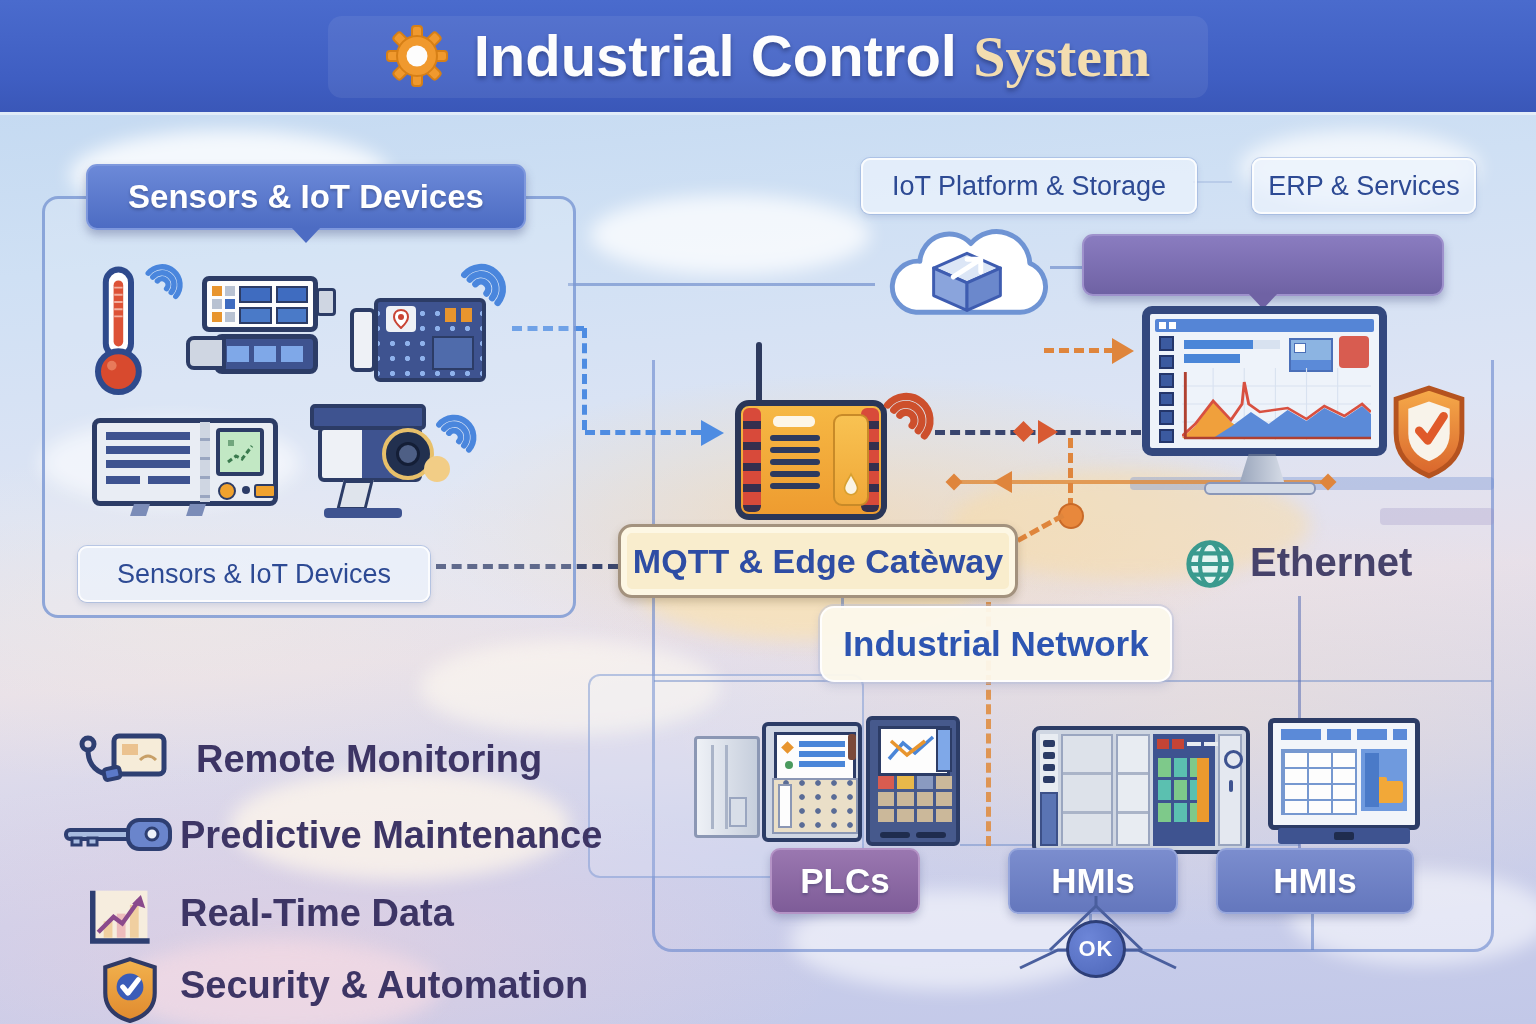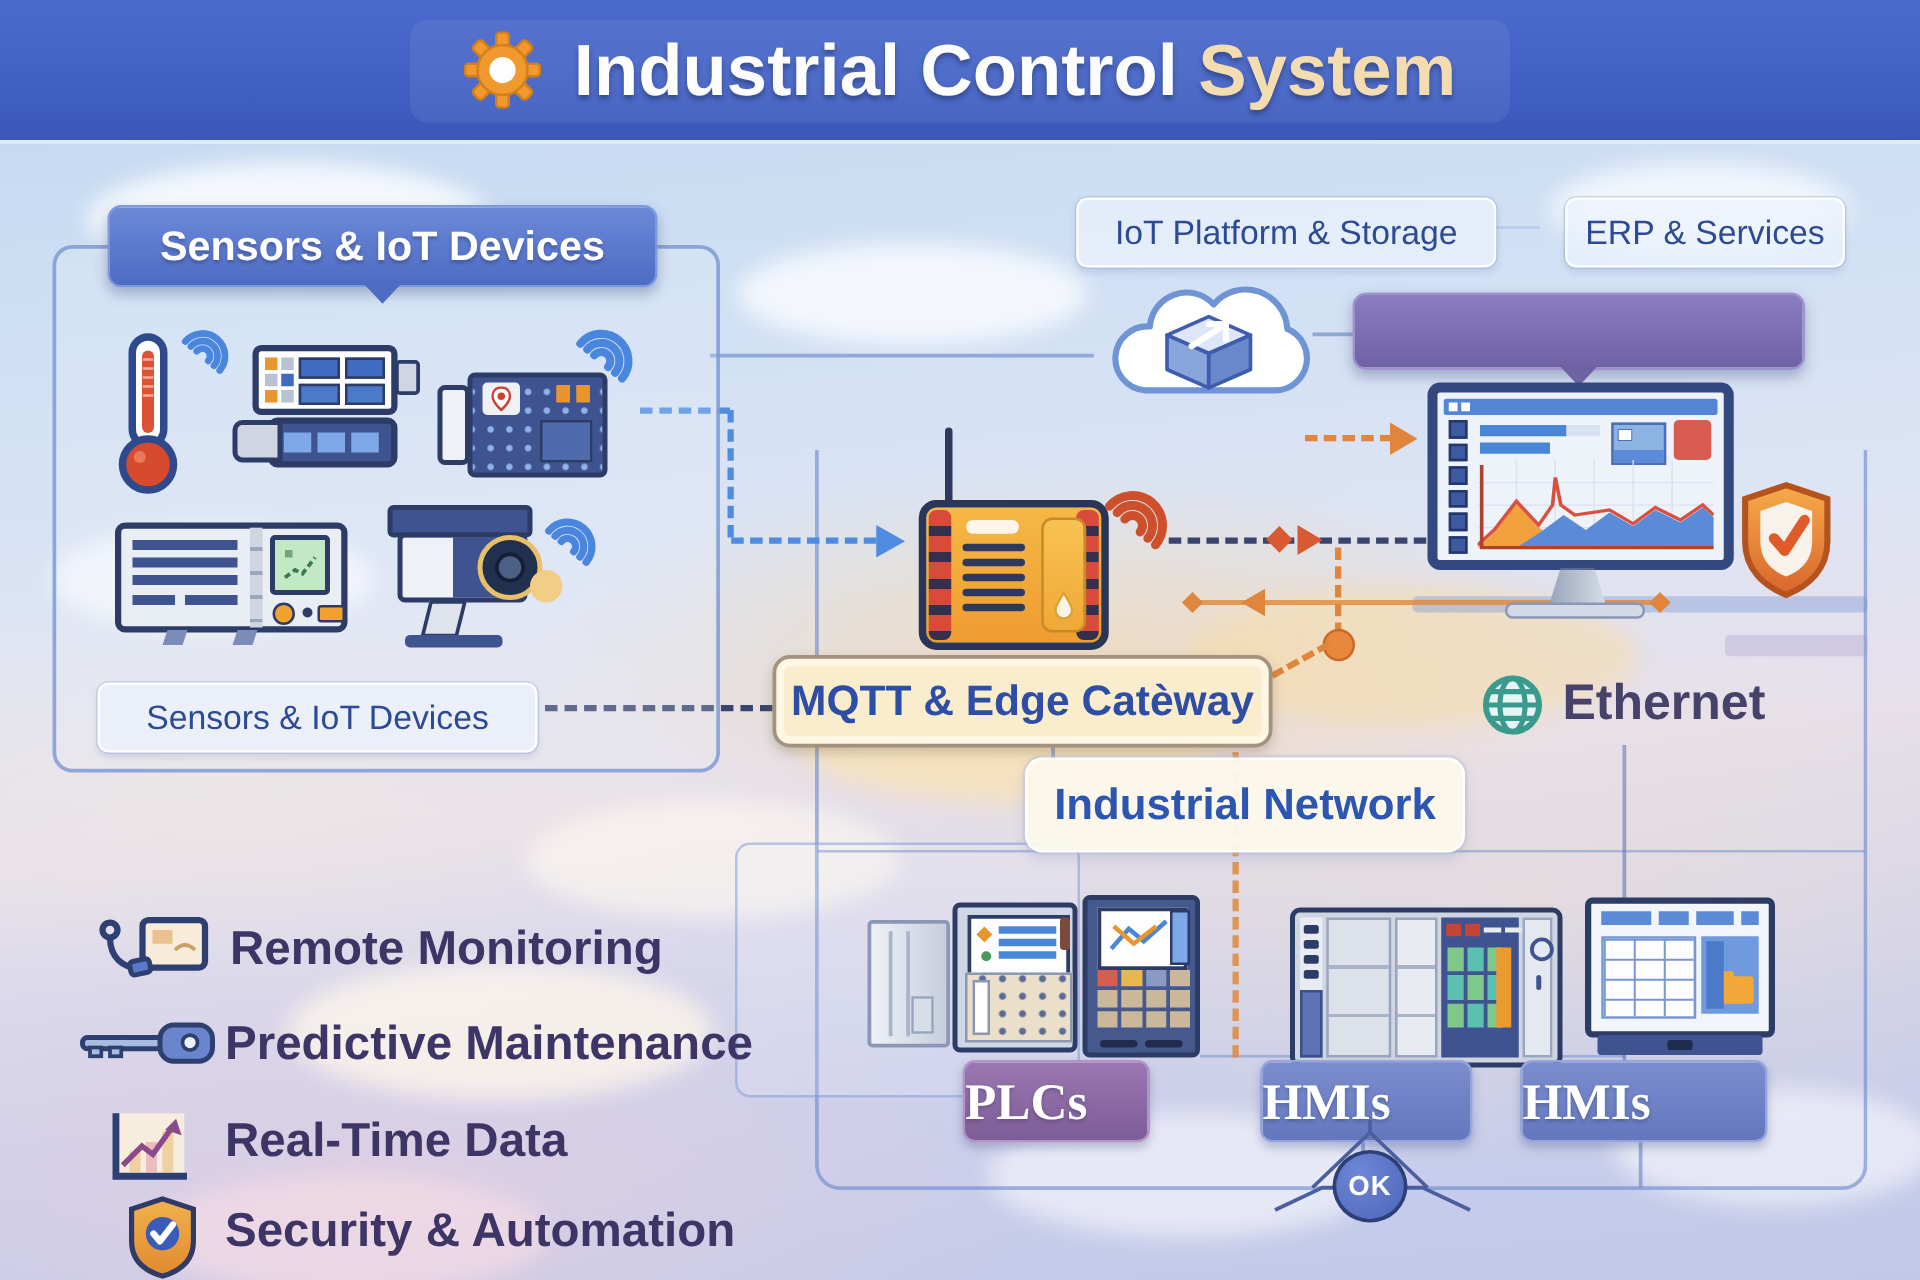--- a/index.html
+++ b/index.html
@@ -22,23 +22,23 @@
     box-shadow:0 5px 10px rgba(60,70,120,.35);}
   .ptr{position:absolute;left:50%;bottom:-15px;transform:translateX(-50%);width:0;height:0;
     border-left:15px solid transparent;border-right:15px solid transparent;}
   .dh{position:absolute;height:0;}
   .dv{position:absolute;width:0;}
   .sline{position:absolute;background:rgba(104,134,200,.62);}
   .arr-r{position:absolute;width:0;height:0;border-top:13px solid transparent;border-bottom:13px solid transparent;}
   .arr-l{position:absolute;width:0;height:0;border-top:11px solid transparent;border-bottom:11px solid transparent;}
   .dia{position:absolute;transform:rotate(45deg);}
   .legend-row-label{position:absolute;color:#3d3565;font-weight:bold;font-size:38px;}
-  .pill-label{position:absolute;display:flex;align-items:center;justify-content:flex-start;
-    color:#fff;font-weight:bold;font-size:41px;border-radius:10px;text-shadow:0 2px 3px rgba(40,50,90,.4);
-    box-shadow:0 4px 8px rgba(70,80,130,.3);font-family:Liberation Serif, serif;}
+  .pill-label{position:absolute;display:flex;align-items:center;justify-content:center;
+    color:#fff;font-weight:bold;font-size:35px;border-radius:10px;text-shadow:0 2px 3px rgba(40,50,90,.4);
+    box-shadow:0 4px 8px rgba(70,80,130,.3);}
   .dev{position:absolute;border:4px solid #2c3c66;border-radius:6px;box-sizing:border-box;}
 </style>
 </head>
 <body>
 
 <div id="stage">
 
   <div class="cloudBlob" style="left:70px;top:130px;width:320px;height:90px;background:rgba(255,255,255,.8);"></div>
   <div class="cloudBlob" style="left:590px;top:195px;width:280px;height:80px;background:rgba(255,255,255,.75);"></div>
   <div class="cloudBlob" style="left:1240px;top:130px;width:240px;height:75px;background:rgba(255,255,255,.7);"></div>
@@ -68,21 +68,21 @@
             <rect x="26" y="1" width="10" height="13" rx="3" transform="rotate(270 31 31)"></rect>
             <rect x="26" y="1" width="10" height="13" rx="3" transform="rotate(315 31 31)"></rect>
             <circle cx="31" cy="31" r="20"></circle>
           </g>
           <circle cx="31" cy="31" r="10.5" fill="#fdfdfd"></circle>
         </svg>
       </span>
       <span style="font-size:58px;font-weight:bold;text-shadow:0 3px 4px rgba(25,35,80,.45);">
         <span style="color:#fdfdfd;">Industrial Control</span>
         <span> </span>
-        <span style="color:#f3ddb0;">System</span>
+        <span style="color:#f3ddb0;font-family:Liberation Serif, serif;">System</span>
       </span>
     </div>
   </div>
 
   <div class="sline" style="left:568px;top:283px;width:307px;height:3px;"></div>
   <div class="sline" style="left:1050px;top:266px;width:34px;height:3px;"></div>
   <div class="sline" style="left:1193px;top:181px;width:39px;height:2px;background:rgba(170,190,225,.6);"></div>
 
   <div class="abs" style="left:652px;top:360px;width:842px;height:592px;border:3px solid rgba(105,135,205,.6);
               border-top:none;border-radius:0 0 20px 20px;box-sizing:border-box;"></div>
@@ -509,21 +509,21 @@
       <svg width="92" height="60" viewBox="0 0 92 60">
         <rect x="36" y="4" width="50" height="38" rx="5" fill="#f6ecd9" stroke="#2e3f72" stroke-width="5"></rect>
         <rect x="44" y="12" width="16" height="11" fill="#e8b87c" opacity=".8"></rect>
         <path d="M62 28 q8 -8 16 0" stroke="#c8a068" stroke-width="3" fill="none"></path>
         <circle cx="10" cy="12" r="6" fill="none" stroke="#2e3f72" stroke-width="5"></circle>
         <path d="M10 18 C10 34 20 42 34 43" stroke="#2e3f72" stroke-width="5" fill="none"></path>
         <rect x="26" y="36" width="16" height="11" rx="3" fill="#5b79c8" stroke="#2e3f72" stroke-width="4" transform="rotate(-12 34 41)"></rect>
       </svg>
     </span>
   </div>
-  <div class="legend-row-label" style="left:184px;top:738px;">
+  <div class="legend-row-label" style="left:196px;top:738px;">
     <span>Remote Monitoring</span>
   </div>
 
   <div class="abs" style="left:64px;top:816px;">
     <span style="display:inline-flex;">
       <svg width="110" height="38" viewBox="0 0 110 38">
         <rect x="2" y="14" width="68" height="9" rx="4" fill="#a8bce0" stroke="#2e3f72" stroke-width="4"></rect>
         <rect x="8" y="22" width="9" height="7" fill="#a8bce0" stroke="#2e3f72" stroke-width="3"></rect>
         <rect x="24" y="22" width="9" height="7" fill="#a8bce0" stroke="#2e3f72" stroke-width="3"></rect>
         <rect x="64" y="4" width="42" height="29" rx="11" fill="#6a85cc" stroke="#2e3f72" stroke-width="4"></rect>

